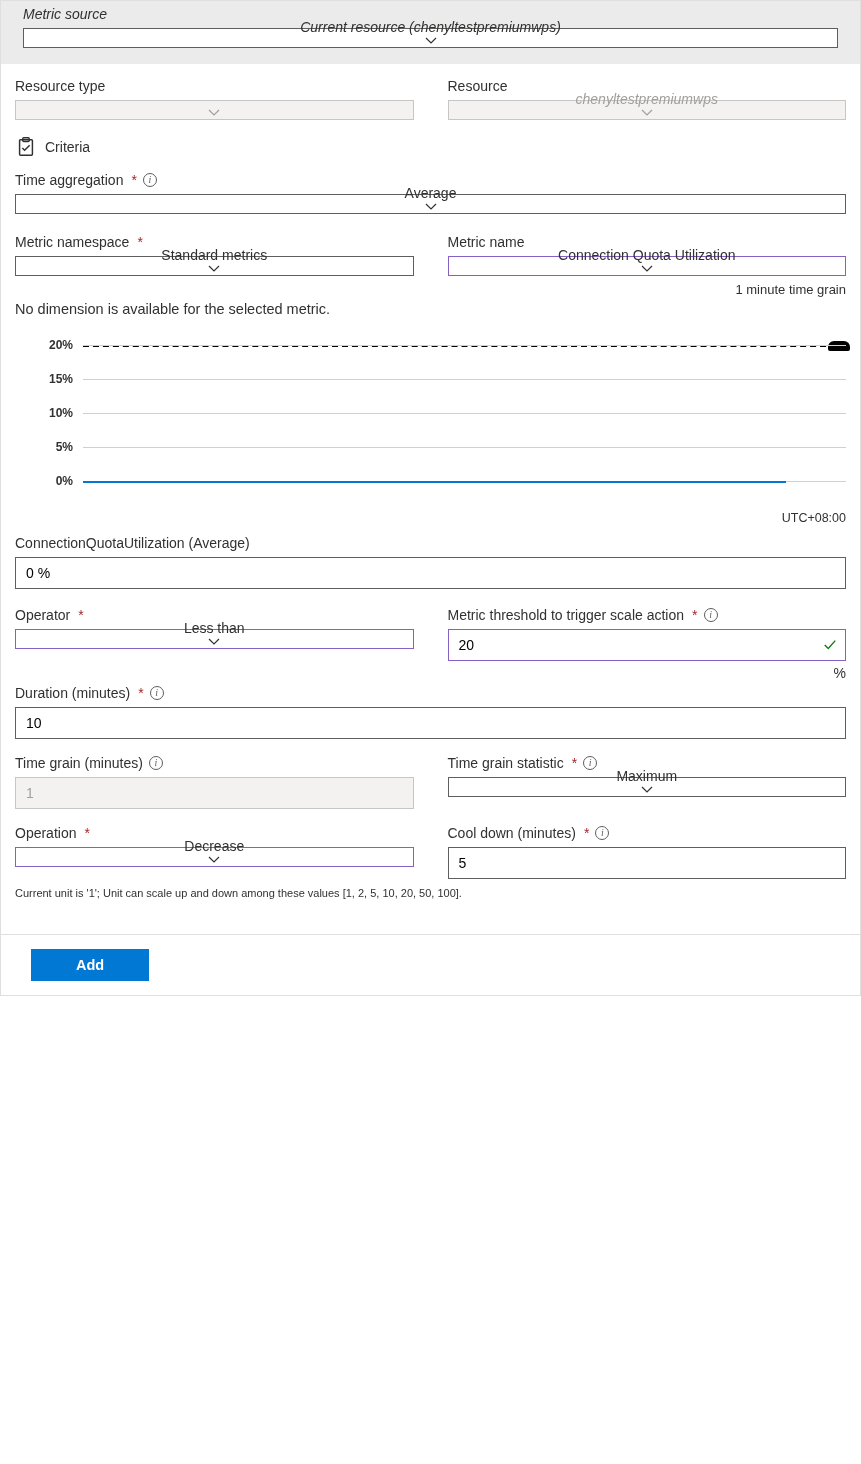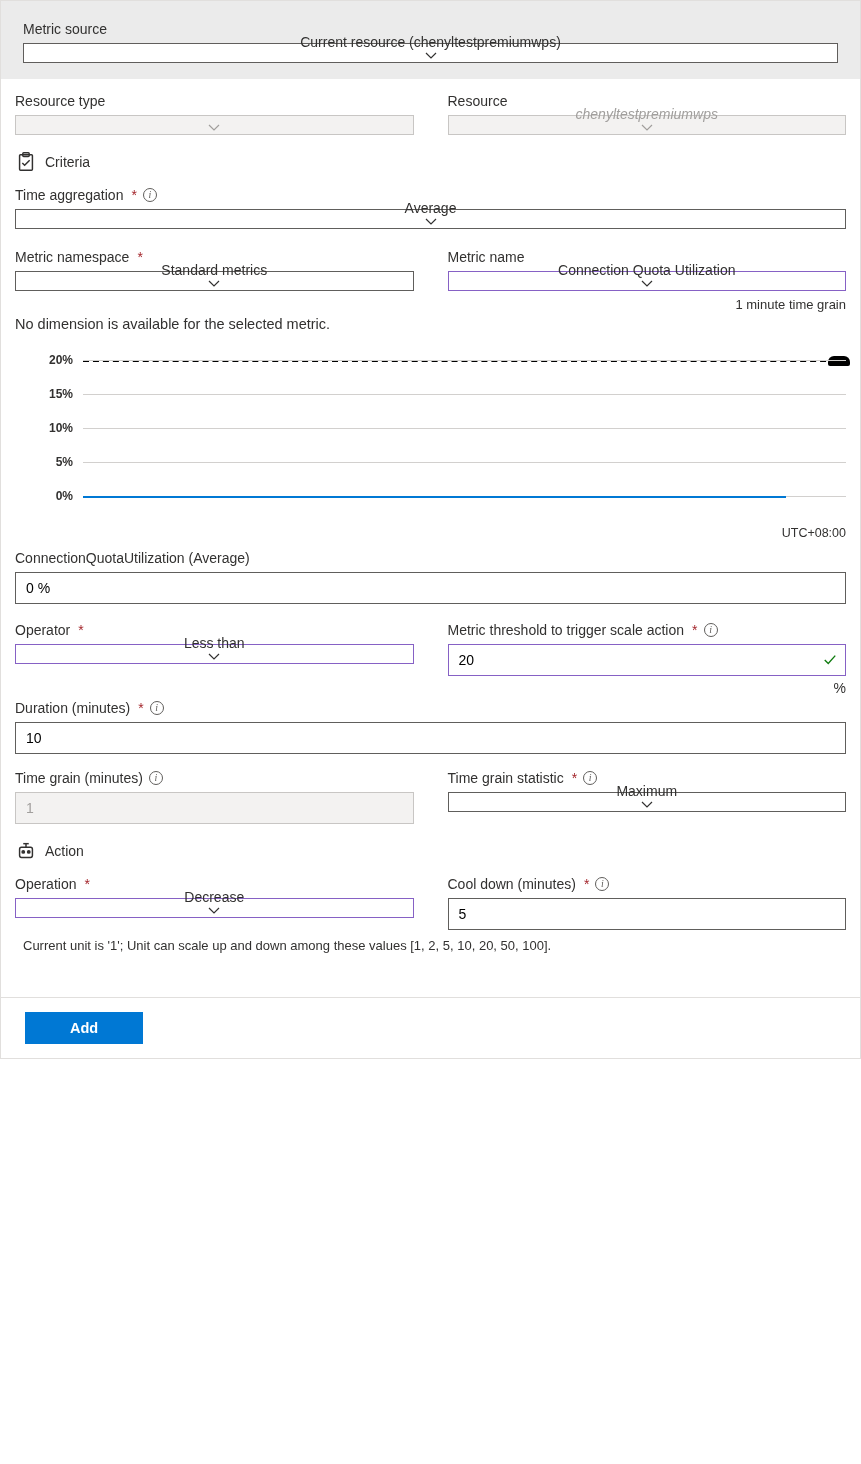--- a/index.html
+++ b/index.html
@@ -14,21 +14,22 @@
     .header {
       display: flex;
       justify-content: space-between;
       align-items: center;
       padding: 18px 28px 18px 28px;
     }
     .header h1 { font-size: 28px; font-weight: 600; }
     .close-x { font-size: 20px; cursor: pointer; color:#323130; }
     .metric-source-band {
       background: #ebebeb;
-      padding: 20px 22px 16px 22px;
+      padding: 5px 22px 16px 22px;
+      font-style: italic;
     }
     .label {
       font-size: 14px;
       color: #323130;
       margin-bottom: 6px;
       display: flex;
       align-items: center;
       gap: 6px;
     }
     .required { color: #a4262c; margin-left: 2px; }
@@ -124,25 +125,25 @@
       background:#f3f2f1; border:1px solid #c8c6c4; color:#a19f9d;
     }
     .input-valid {
       display:flex; align-items:center;
       background:#fff; border:1px solid #8661c5;
       height:32px; padding:0 8px 0 10px; width:100%;
     }
     .input-valid input { border:none; outline:none; flex:1; font-family:inherit; font-size:14px; }
     .check-green svg { display:block; }
     .unit-right { text-align:right; font-size:14px; margin-top:4px; color:#323130; }
-    .scale-note { font-size:13px; margin-top:8px;margin-left:8px; }
+    .scale-note { font-size:11px; margin-top:8px; }
     .footer {
       border-top: 1px solid #e1dfdd;
-      padding: 14px 24px;
-      margin-top: 24px;
+      padding: 14px 30px;
+      margin-top: 15px;
     }
     .btn-primary {
       background:#0078d4; color:#fff; border:none;
       height:32px; padding:0 28px; font-size:14.5px;
       font-weight:600; cursor:pointer;
       min-width: 118px;
     }
   </style>
 </head>
 <body>
@@ -334,32 +335,20 @@
           <span>Maximum</span>
           <span class="chev">
             <svg width="12" height="12" viewBox="0 0 12 12">
                 <path d="M1 3 L6 8 L11 3" stroke="#323130" stroke-width="1.2" fill="none"></path>
               </svg>
           </span>
         </div>
       </div>
     </div>
 
-    <div class="section-title">
-      <span class="icon-box">
-        <svg width="22" height="22" viewBox="0 0 24 24" fill="none" stroke="#323130" stroke-width="1.6">
-          <rect x="5" y="8" width="14" height="11" rx="2"></rect>
-          <circle cx="9" cy="13" r="1.3" fill="#323130"></circle>
-          <circle cx="15" cy="13" r="1.3" fill="#323130"></circle>
-          <path d="M12 8 V4"></path>
-          <path d="M9 4 H15"></path>
-        </svg>
-      </span>
-      <span>Action</span>
-    </div>
 
     <div class="row" style="margin-bottom:6px;">
       <div class="col">
         <div class="label">
           <span>Operation</span>
           <span class="required">*</span>
         </div>
         <div class="dropdown highlight">
           <span>Decrease</span>
           <span class="chev">

